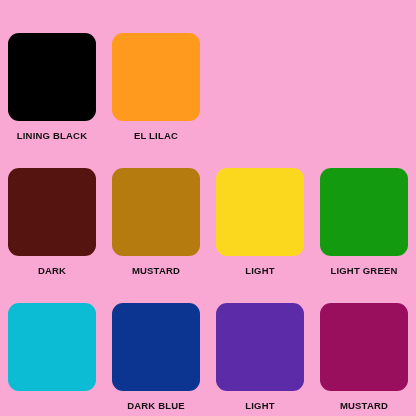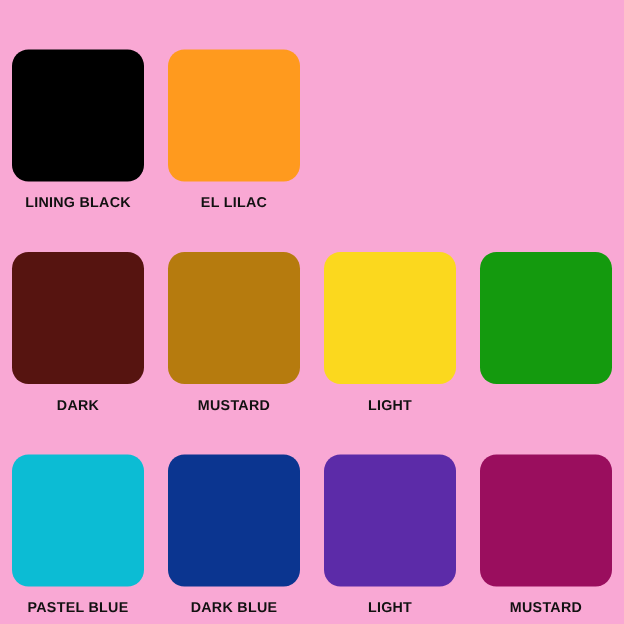--- a/index.html
+++ b/index.html
@@ -94,27 +94,27 @@
     <div class="swatch-cell">
       <div class="swatch-chip" style="background-color: rgb(182, 123, 14);"></div>
       <div class="swatch-label">MUSTARD</div>
     </div>
     <div class="swatch-cell">
       <div class="swatch-chip" style="background-color: rgb(251, 216, 30);"></div>
       <div class="swatch-label">LIGHT</div>
     </div>
     <div class="swatch-cell">
       <div class="swatch-chip" style="background-color: rgb(20, 154, 14);"></div>
+      <div class="swatch-label">LIGHT GREEN</div>
     </div>
   </div>
 
   <div class="swatch-row">
     <div class="swatch-cell">
       <div class="swatch-chip" style="background-color: rgb(12, 188, 212);"></div>
-      <div class="swatch-label">PASTEL BLUE</div>
     </div>
     <div class="swatch-cell">
       <div class="swatch-chip" style="background-color: rgb(11, 53, 144);"></div>
       <div class="swatch-label">DARK BLUE</div>
     </div>
     <div class="swatch-cell">
       <div class="swatch-chip" style="background-color: rgb(92, 43, 168);"></div>
       <div class="swatch-label">LIGHT</div>
     </div>
     <div class="swatch-cell">

